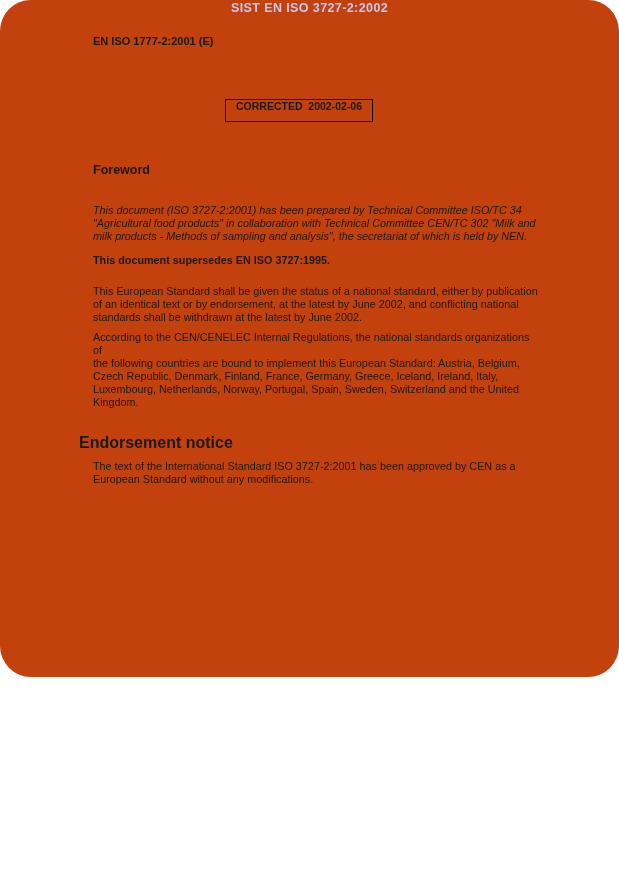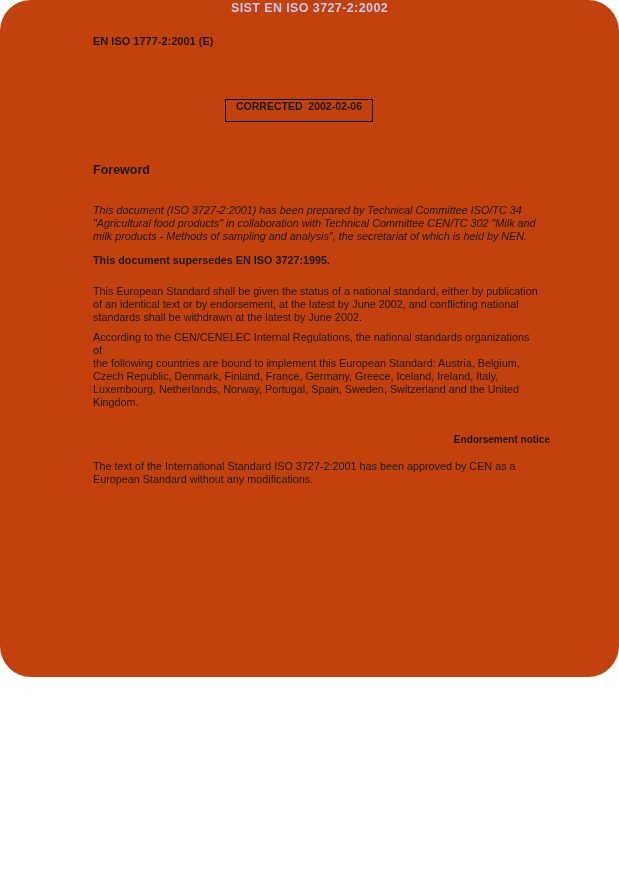--- a/index.html
+++ b/index.html
@@ -65,24 +65,24 @@
     line-height: 13px;
     white-space: pre-line;
   }
   .p1 { top: 204px; font-style: italic; }
   .p2 { top: 254px; font-weight: bold; }
   .p3 { top: 275px; margin-top: 10px; }
   .p4 { top: 331px; }
   .endorsement-heading {
     position: absolute;
     top: 434px;
-    left: 110px;
+    left: 79px;
     width: 440px;
-    text-align: right;
-    font-size: 10px;
+    text-align: left;
+    font-size: 16px;
     font-weight: bold;
   }
   .p5 { top: 460px; }
   .page-number {
     position: absolute;
     top: 825px;
     left: 93px;
     font-size: 11px;
     font-weight: bold;
   }

